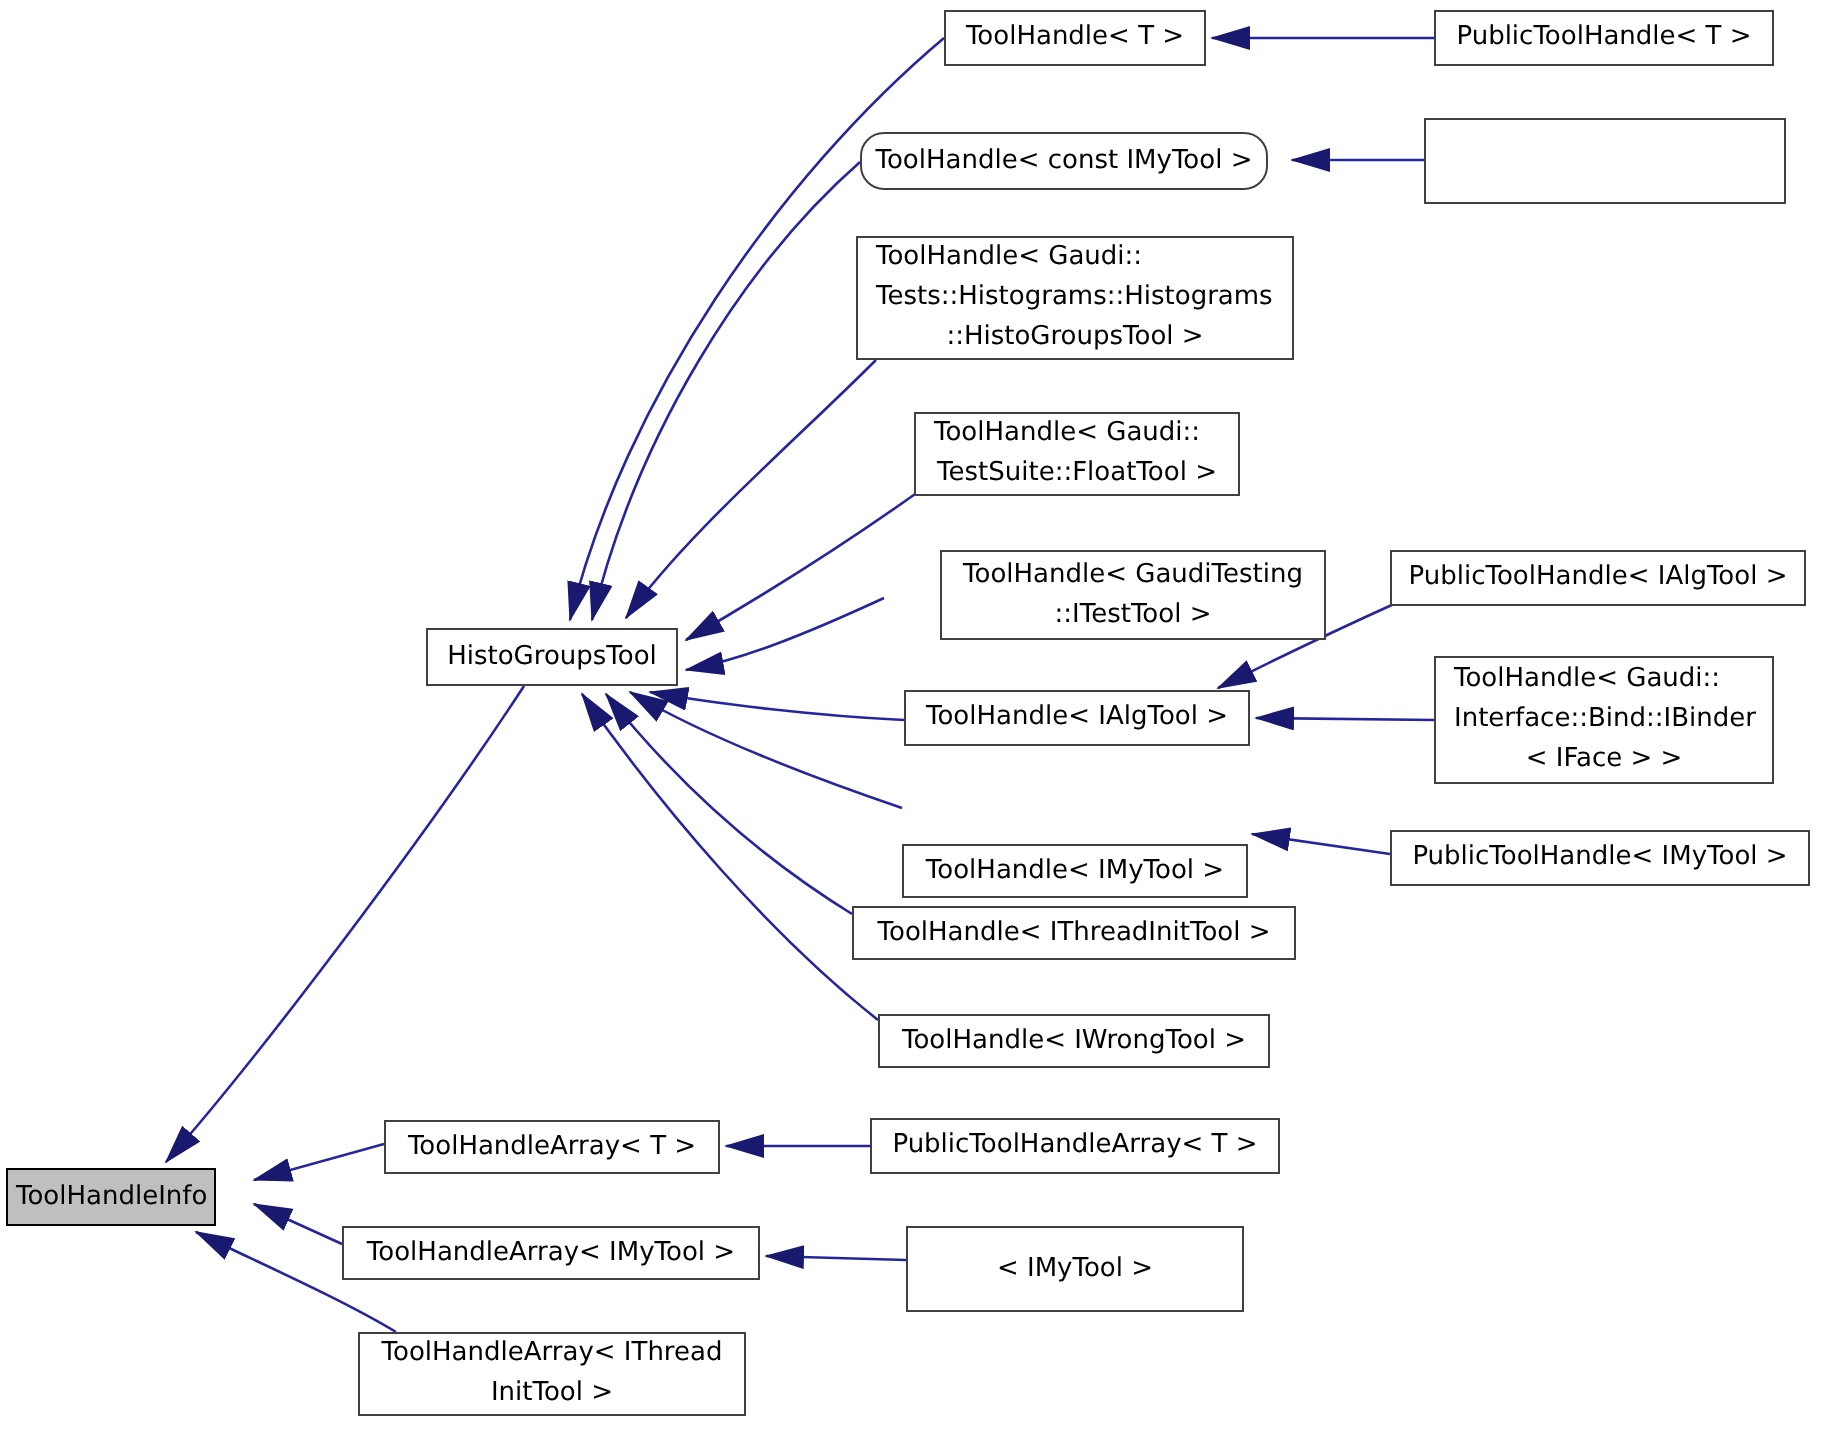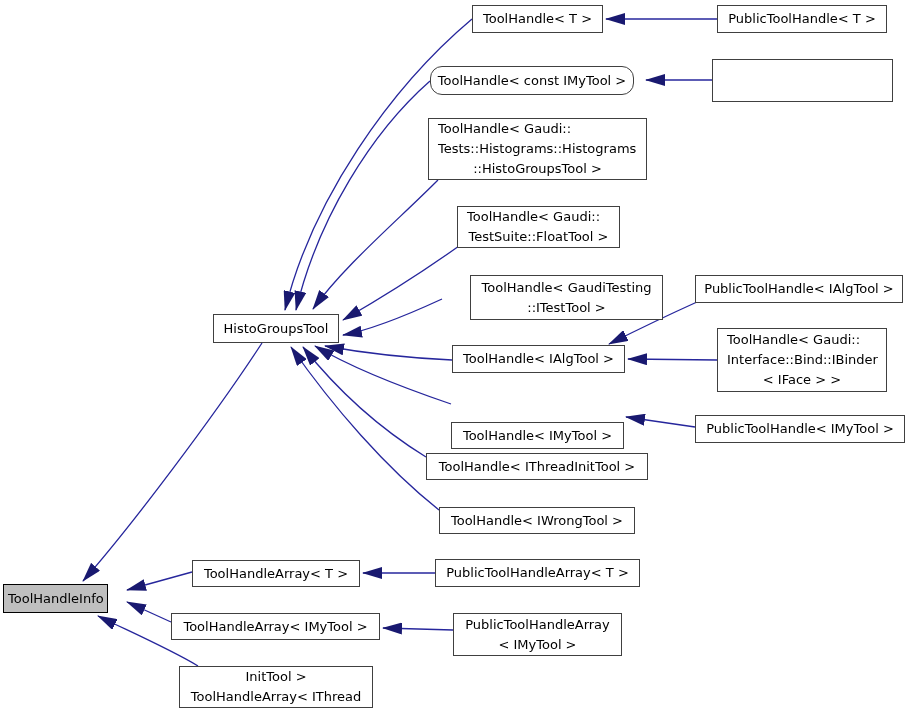--- a/index.html
+++ b/index.html
@@ -144,21 +144,20 @@
       <div class="node" style="left: 192px; top: 560px; width: 168px; height: 27px;">
         <div class="node-line">ToolHandleArray&lt; T &gt;</div>
       </div>
       <div class="node" style="left: 435px; top: 559px; width: 205px; height: 28px;">
         <div class="node-line">PublicToolHandleArray&lt; T &gt;</div>
       </div>
       <div class="node" style="left: 171px; top: 613px; width: 209px; height: 27px;">
         <div class="node-line">ToolHandleArray&lt; IMyTool &gt;</div>
       </div>
       <div class="node" style="left: 453px; top: 613px; width: 169px; height: 43px;">
-        <div class="node-line">PublicToolHandleArray</div>
         <div class="node-line">&lt; IMyTool &gt;</div>
       </div>
       <div class="node" style="left: 179px; top: 666px; width: 194px; height: 42px;">
+        <div class="node-line">ToolHandleArray&lt; IThread</div>
         <div class="node-line">InitTool &gt;</div>
-        <div class="node-line">ToolHandleArray&lt; IThread</div>
       </div>
     </div>
 </div>
 
 </body></html>

